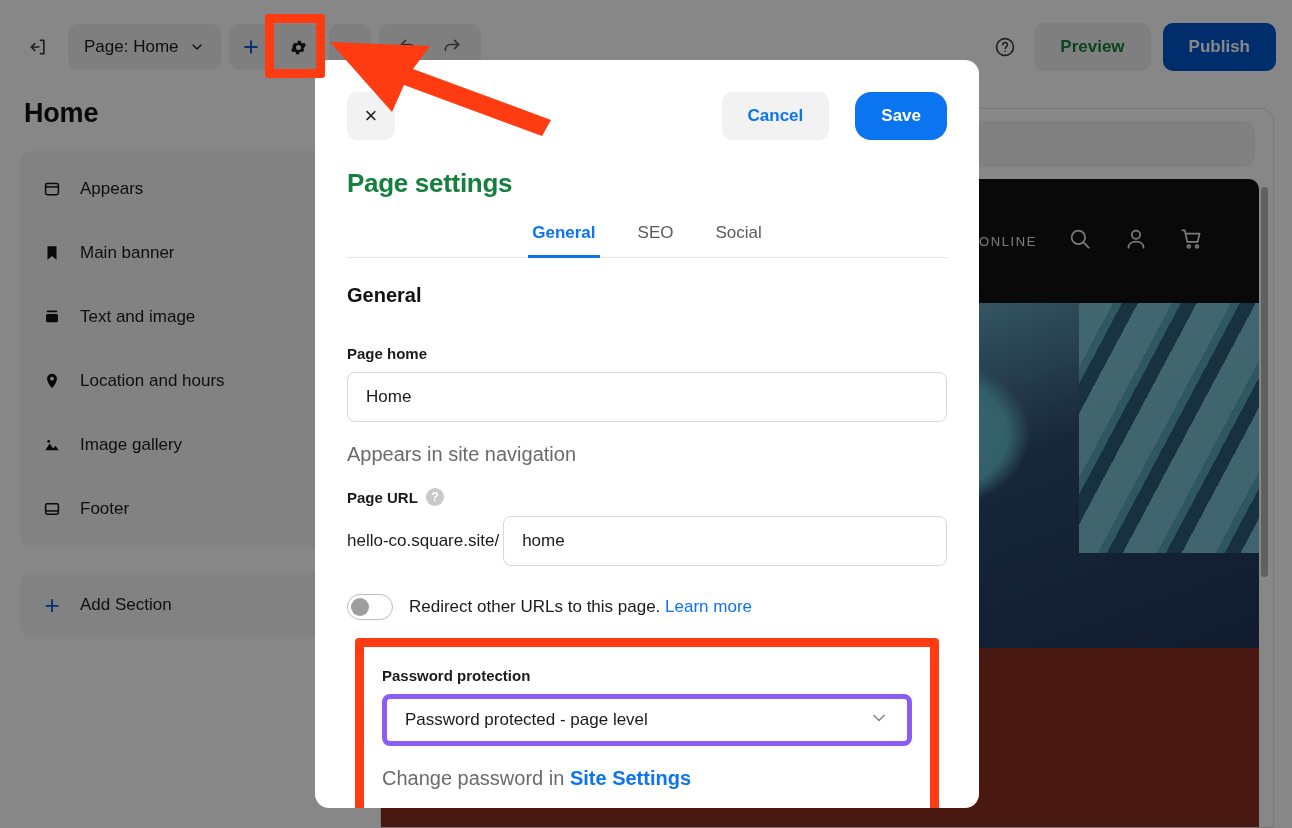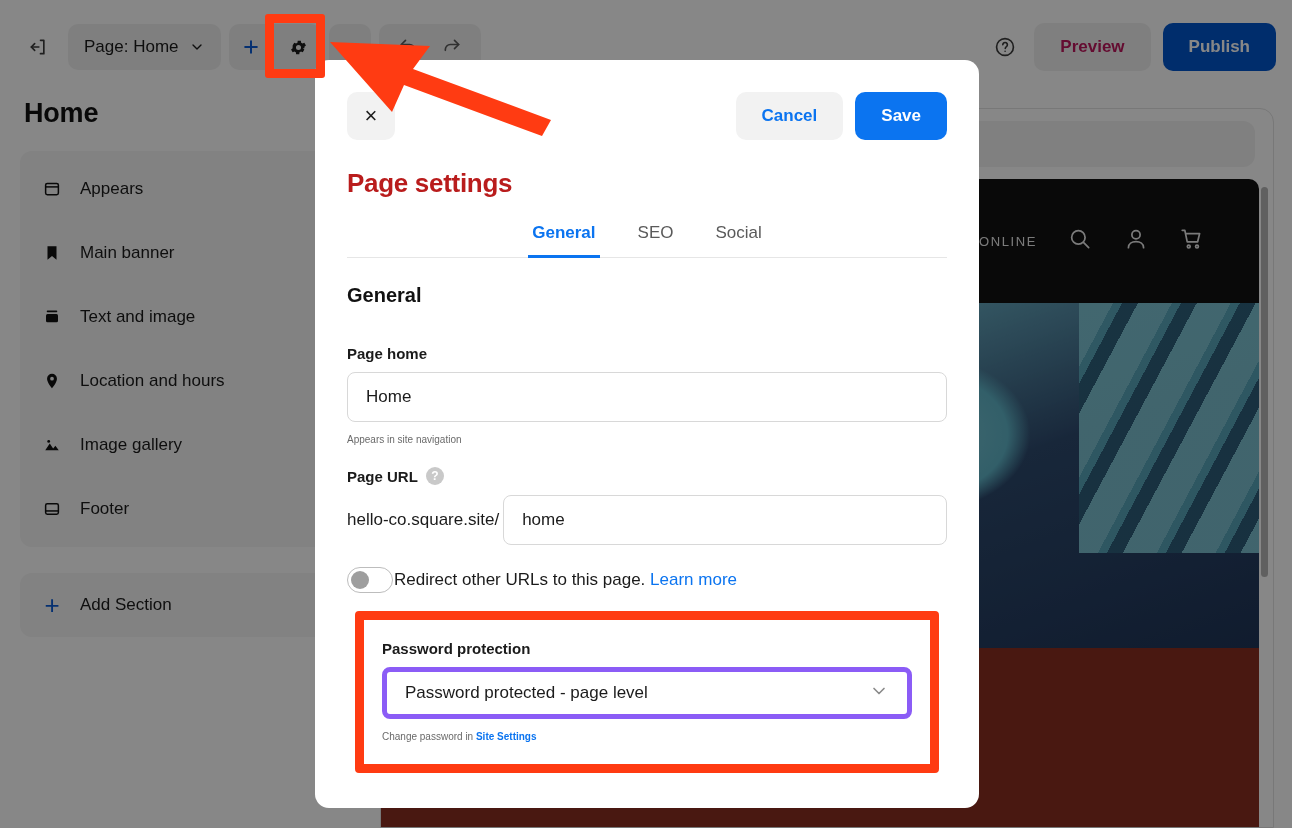--- a/index.html
+++ b/index.html
@@ -63,21 +63,21 @@
   .undo-group .u {
     width: 38px; height: 38px; display:flex; align-items:center; justify-content:center;
     background:transparent;border:none;cursor:pointer;
   }
 
   .help-btn { width: 34px; height: 34px; background: transparent; border: none; cursor: pointer; display:flex;align-items:center;justify-content:center; }
 
   .btn-preview {
     height: 48px; padding: 0 26px; border-radius: 10px;
     background: #f0f0f0; border: none; cursor: pointer;
-    color: #be185d; font-size: 17px; font-weight: 700;
+    color: #15803d; font-size: 17px; font-weight: 700;
     font-family: "Liberation Sans", sans-serif;
   }
   .btn-publish {
     height: 48px; padding: 0 26px; border-radius: 10px;
     background: #0055cc; border: none; cursor: pointer;
     color: #ffffff; font-size: 17px; font-weight: 700;
     font-family: "Liberation Sans", sans-serif;
   }
 
   
@@ -151,58 +151,58 @@
     overflow: hidden;
   }
   .modal-head {
     display: flex; align-items: center; padding: 32px 32px 0 32px;
   }
   .close-btn {
     width: 48px; height: 48px; border-radius: 10px; background: #f2f2f2;
     border: none; cursor: pointer; display:flex;align-items:center;justify-content:center;
     font-size: 22px; color: #1b1b1b; font-family: "Liberation Sans", sans-serif;
   }
-  .head-actions { margin-left: auto; display: flex; align-items: center; gap: 12px; }
+  .head-actions { margin-left: auto; display: flex; align-items: center; gap: 26px; }
   .btn-cancel {
     height: 48px; padding: 0 26px; border-radius: 10px; background: #f2f2f2;
     border: none; cursor: pointer; color: #0b74f0; font-size: 17px; font-weight: 700;
     font-family: "Liberation Sans", sans-serif;
   }
   .btn-save {
-    height: 48px; padding: 0 26px; border-radius: 10px; background: #0b74f0;
+    height: 48px; padding: 0 26px; border-radius: 16px; background: #0b74f0;
     border: none; cursor: pointer; color: #fff; font-size: 17px; font-weight: 700;
     font-family: "Liberation Sans", sans-serif;
   }
 
-  .modal-title { font-size: 26px; font-weight: 700; color: #b91c1c; padding: 28px 30px 0 32px; letter-spacing: -0.3px;}
+  .modal-title { font-size: 26px; font-weight: 700; color: #15803d; padding: 28px 30px 0 32px; letter-spacing: -0.3px;}
 
   .tabs { display: flex; align-items: flex-end; justify-content: center; gap: 34px;
           margin: 16px 32px 0 32px; border-bottom: 1px solid #e6e6e6; }
   .tab {
     padding: 8px 4px 12px 4px; font-size: 17px; color: #5a5a5a; cursor: pointer;
     border-bottom: 3px solid transparent; margin-bottom: -1px;
   }
   .tab.active { color: #0b74f0; font-weight: 700; border-bottom-color: #0b74f0; }
 
   .modal-body { padding: 26px 32px 0 32px; }
   .sec-title { font-size: 20px; font-weight: 700; color: #111; margin-bottom: 38px; }
 
   .field-label { font-size: 15px; font-weight: 700; color: #1b1b1b; margin-bottom: 10px; display:flex; align-items:center; gap: 8px;}
   .txt-input {
     width: 100%; height: 50px; border: 1px solid #d8d8d8; border-radius: 8px;
     background: #fff; padding: 0 18px; font-size: 17px; color: #1b1b1b;
     font-family: "Liberation Sans", sans-serif; outline: none;
   }
-  .hint { font-size: 10px; color: #6a6a6a; margin-top: 12px; }
+  .hint { font-size: 20px; color: #6a6a6a; margin-top: 21px; }
 
   .url-row { display: flex; align-items: center; gap: 4px; }
   .url-prefix { font-size: 17px; color: #1b1b1b; white-space: nowrap; }
   .url-row .txt-input { flex: 1; }
 
-  .toggle-row { display: flex; align-items: center; gap: 1px; margin-top: 22px; }
+  .toggle-row { display: flex; align-items: center; gap: 16px; margin-top: 28px; }
   .switch {
     width: 46px; height: 26px; border-radius: 14px; border: 1px solid #bdbdbd;
     background: #fff; position: relative; cursor: pointer; flex: 0 0 46px;
   }
   .switch .knob { position: absolute; left: 3px; top: 3px; width: 18px; height: 18px;
                   border-radius: 50%; background: #9e9e9e; }
   .toggle-text { font-size: 17px; color: #1b1b1b; }
   .link { color: #0b74f0; cursor: pointer; }
   .link.bold { font-weight: 700; }
 

